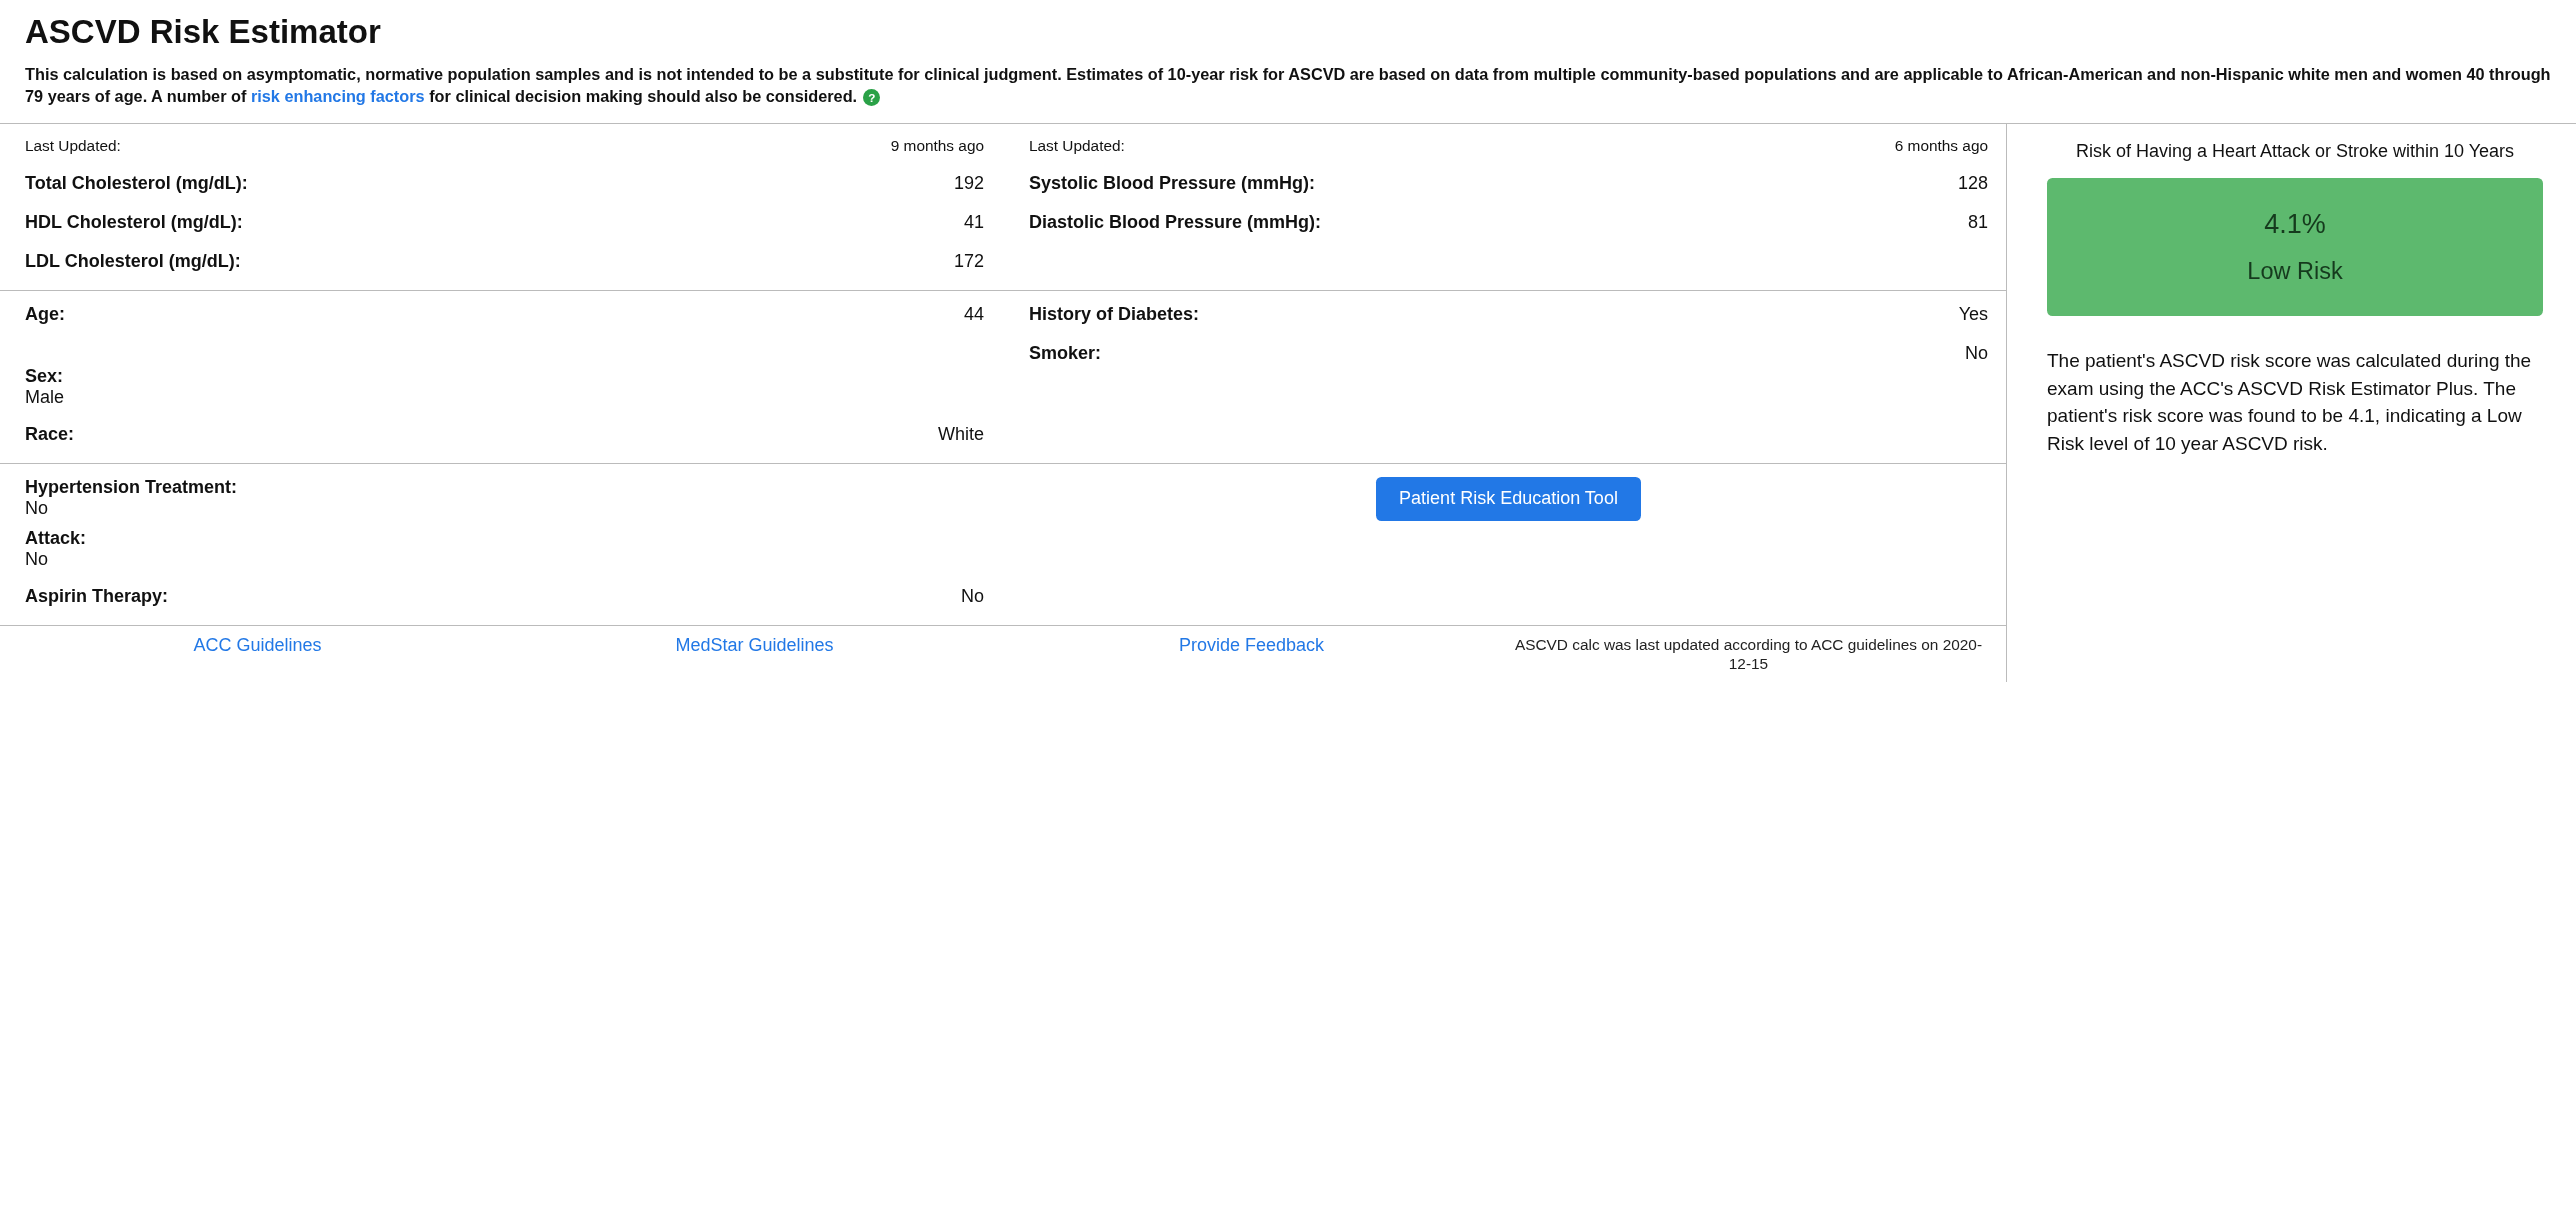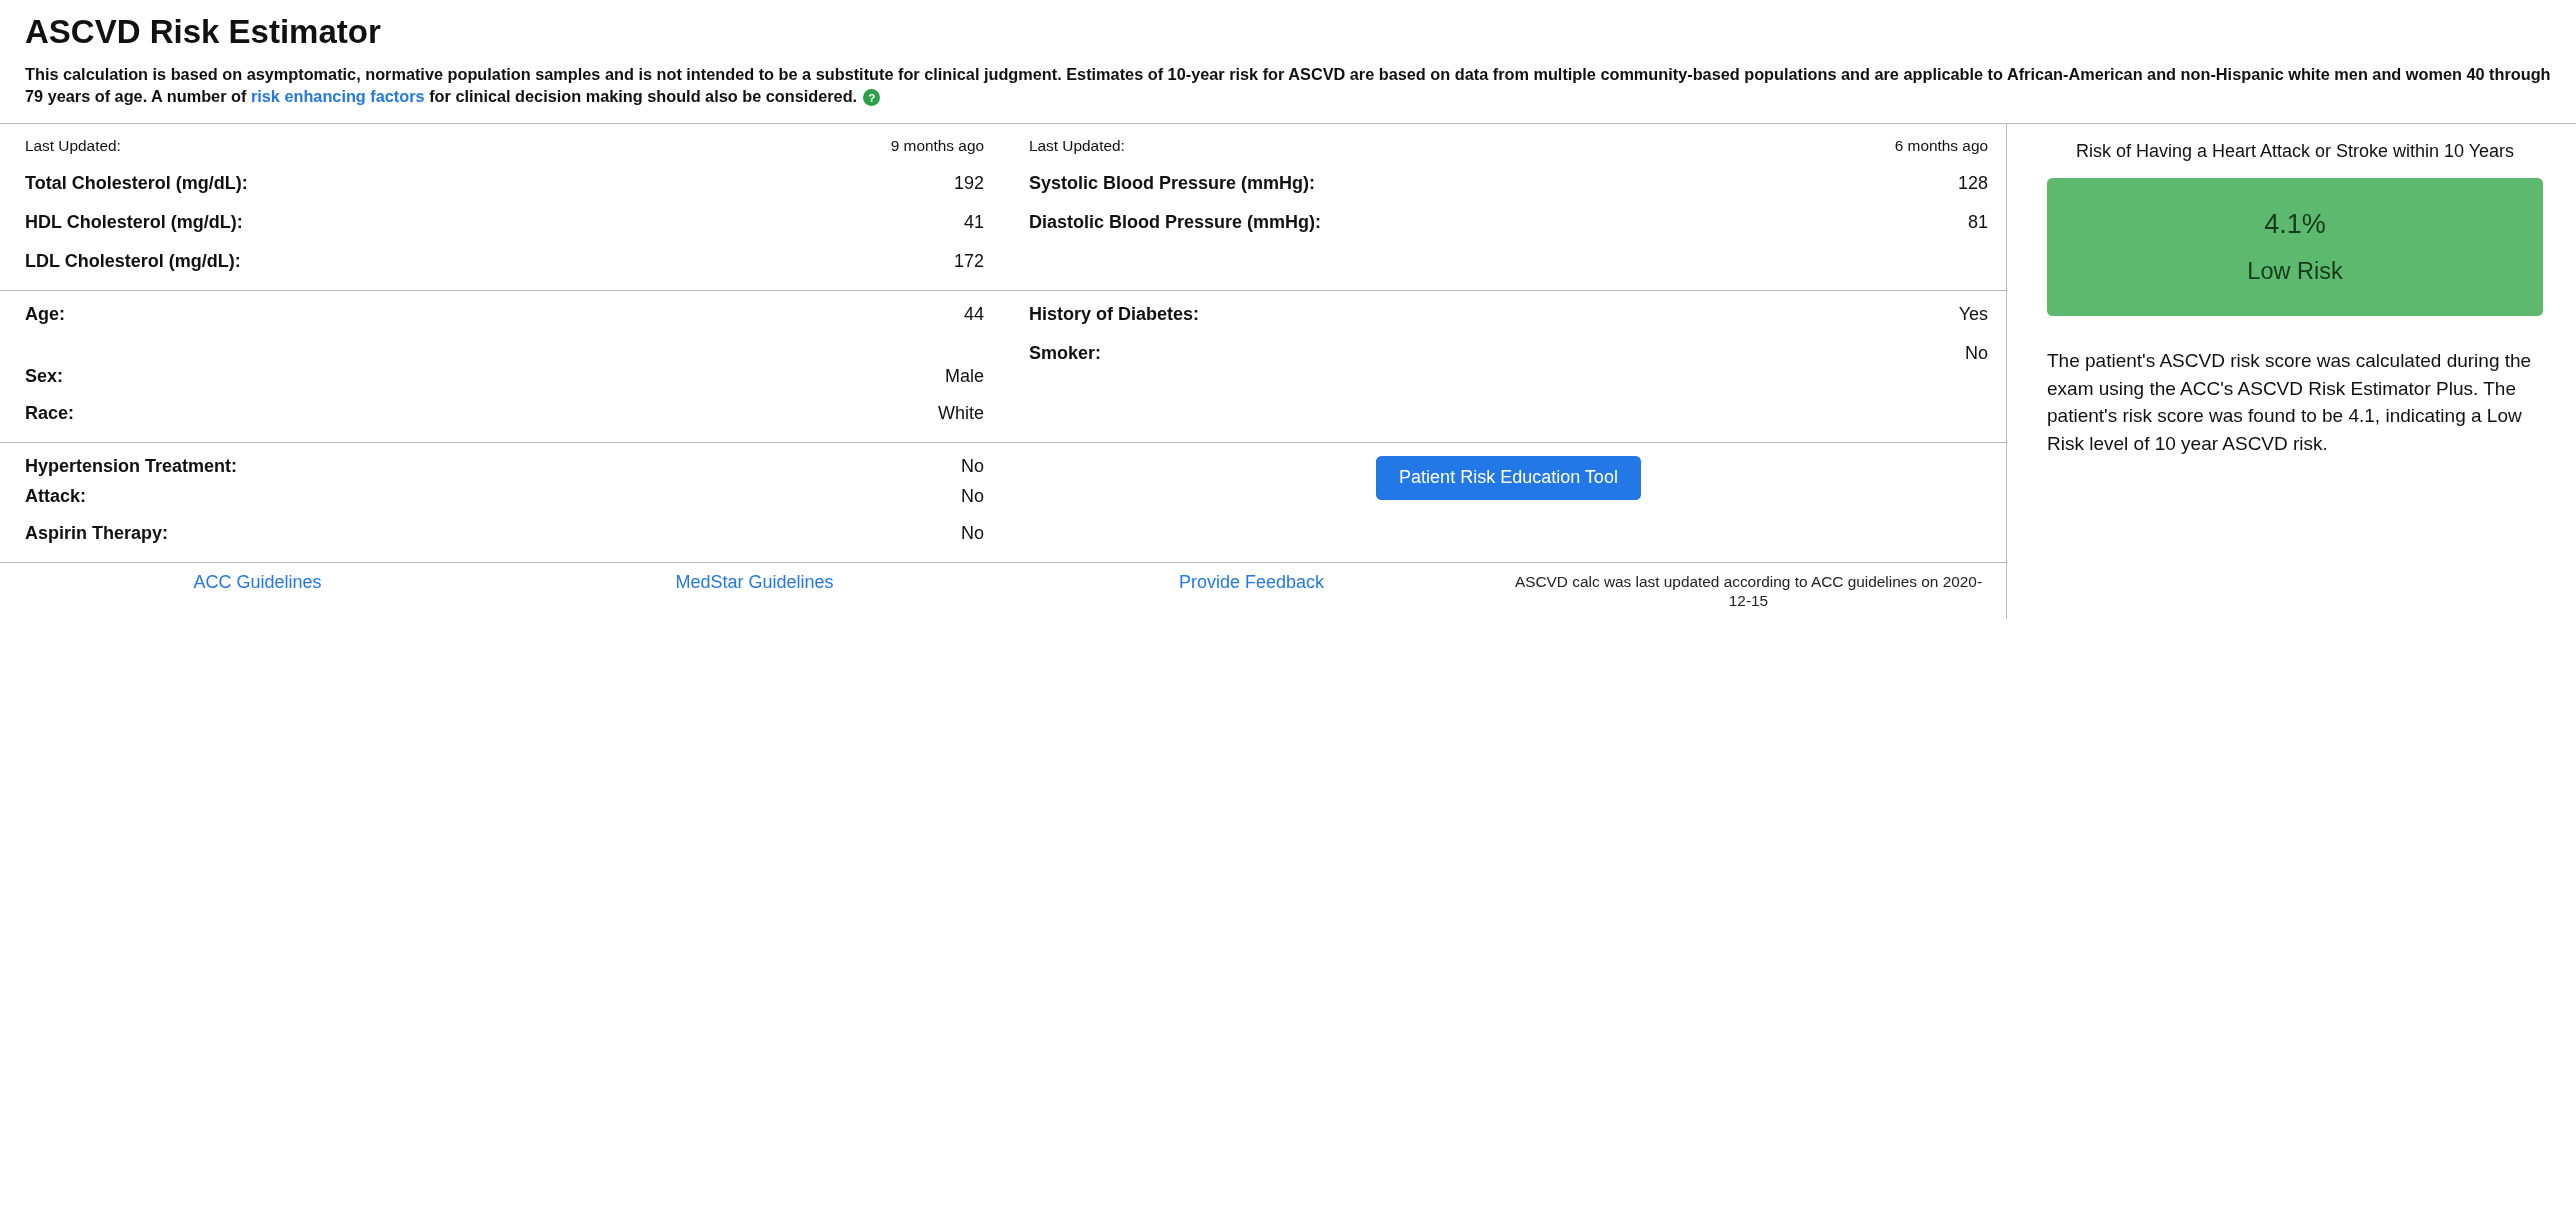--- a/index.html
+++ b/index.html
@@ -47,21 +47,21 @@
     .data-block:last-child { border-bottom: none; }
     .two-col { display: flex; gap: 45px; }
     .sub-col { flex: 1; }
     .kv-row {
       display: flex;
       justify-content: space-between;
       align-items: baseline;
       margin-bottom: 18px;
     }
     .kv-row:last-child { margin-bottom: 0; margin-top: 16px; }
-    .kv-row.tight { margin-bottom: 9px; }
+    .kv-row.tight { margin-bottom: 9px; flex-direction: column; }
     .kv-label { font-weight: 700; font-size: 18px; }
     .kv-value { font-size: 18px; font-weight: 400; }
     .kv-row.small .kv-label { font-weight: 400; font-size: 15.4px; }
     .kv-row.small .kv-value { font-size: 15.4px; }
     .btn-center { display:flex; justify-content:center; align-items:center; height:100%; }
     .btn-primary {
       background: #2278e6;
       color:#fff;
       font-size: 18px;
       padding: 11.7px 23.5px;

